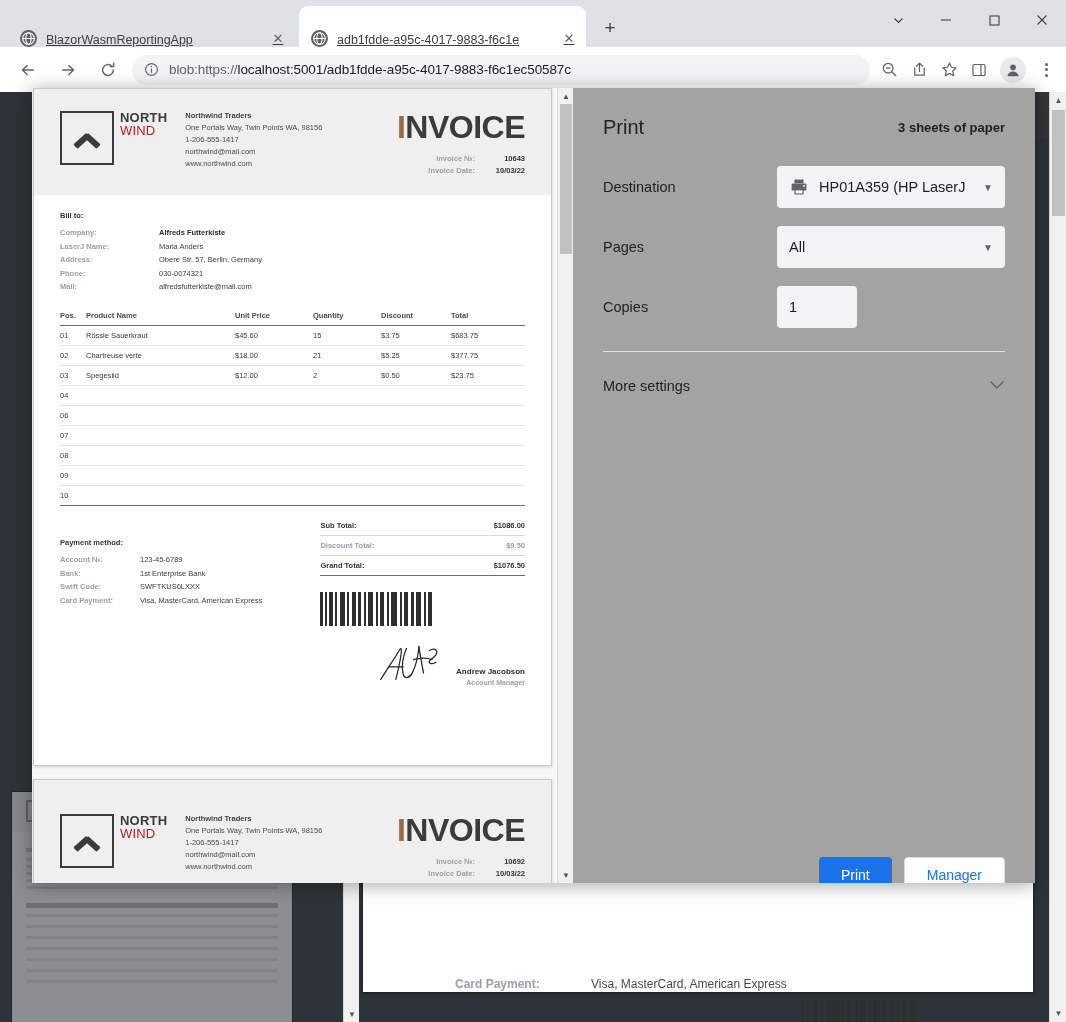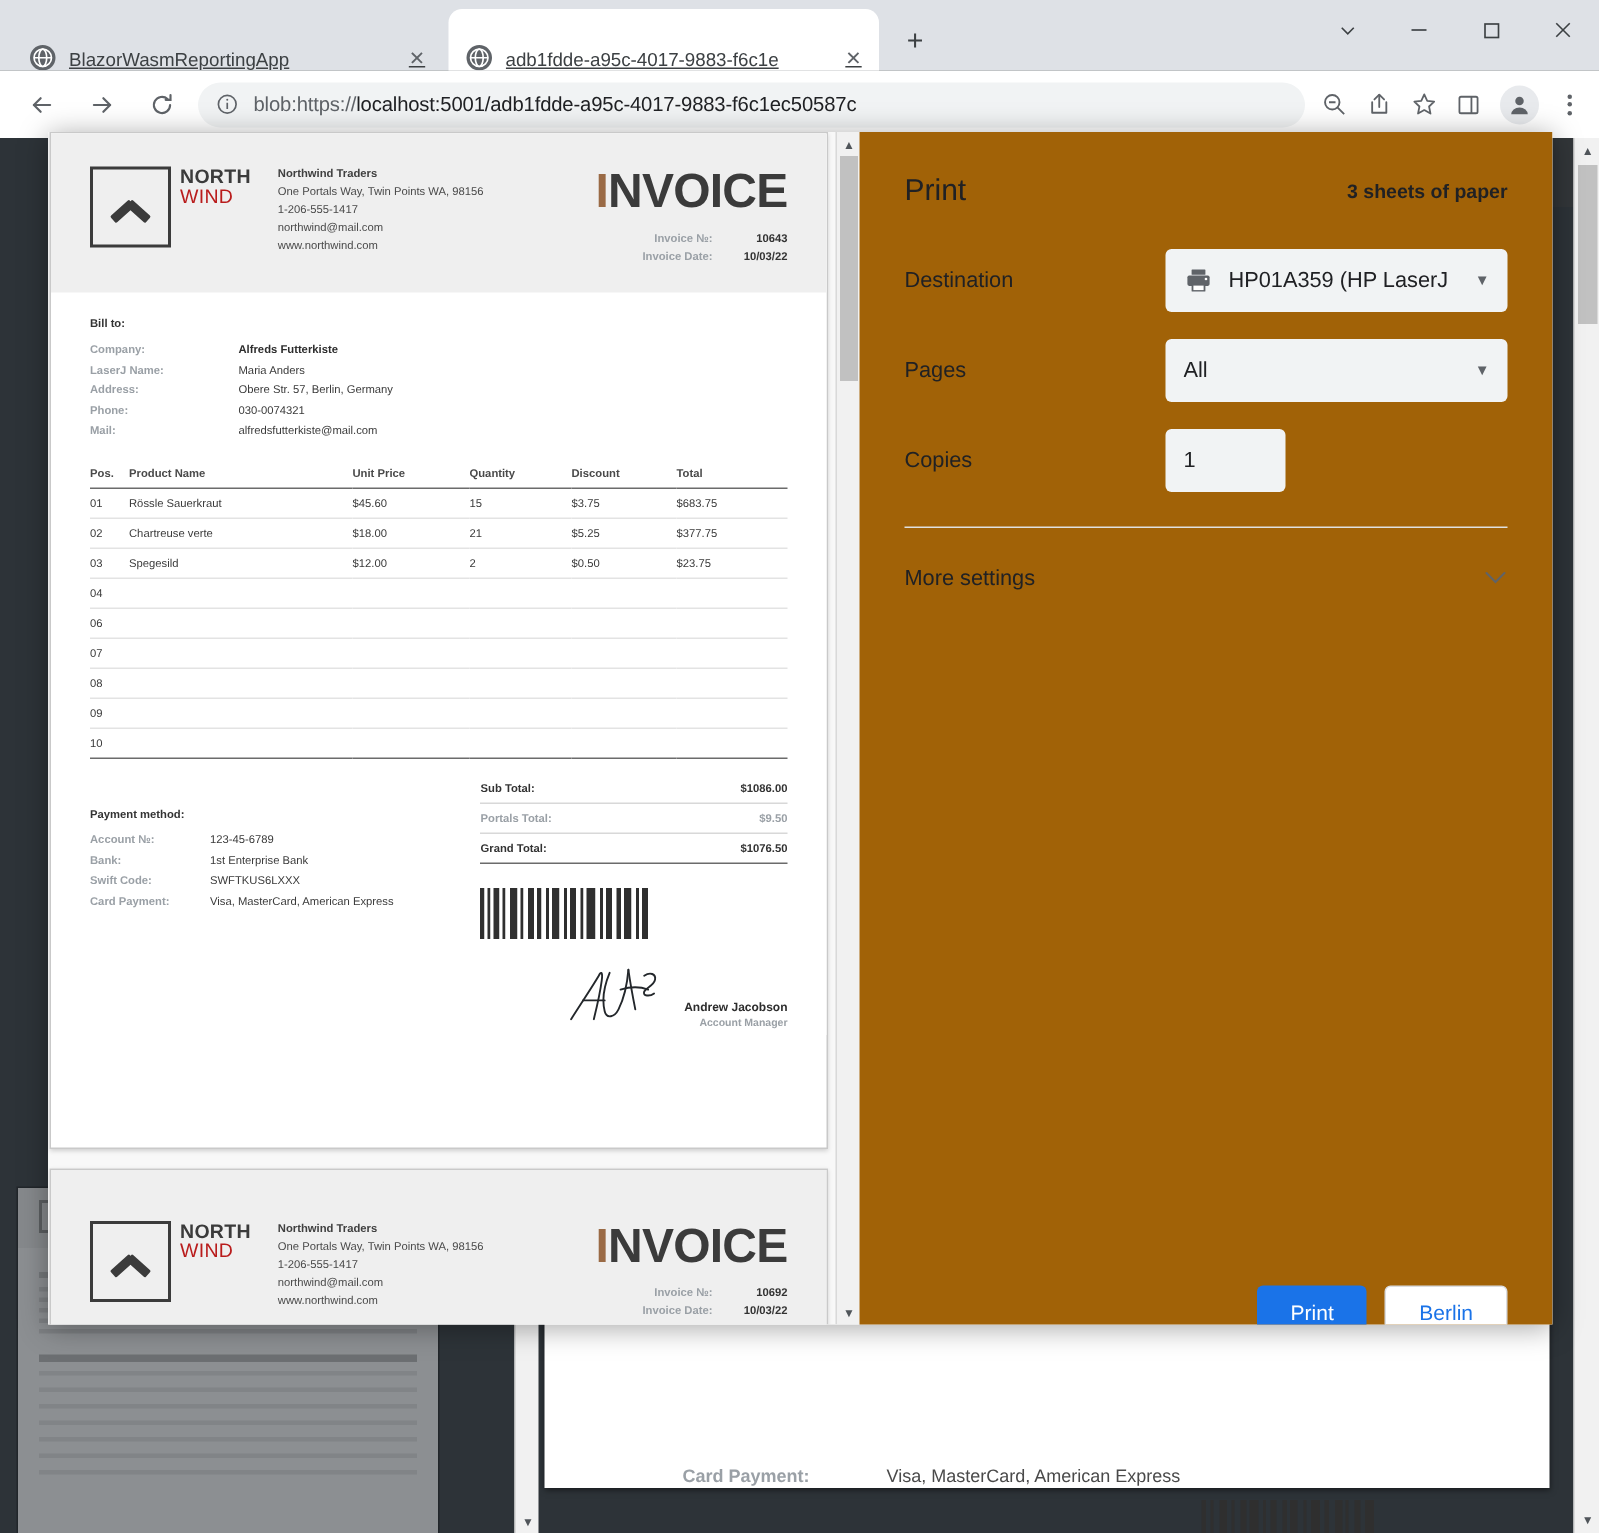--- a/index.html
+++ b/index.html
@@ -237,21 +237,21 @@
     background: #f8f8f8; overflow: hidden; flex: 0 0 541px;
   }
   .preview-scroll { position: absolute; left: 0; top: 0; width: 525px; height: 795px; }
   .prev-page {
     position: absolute; left: 1px; width: 519px;
     background: #fff; border: 1px solid #c9c9c9;
     box-shadow: 0 1px 3px rgba(0,0,0,.16);
   }
 
   .settings-pane {
-    flex: 1 1 auto; position: relative; height: 831px; background: #a16207;
+    flex: 1 1 auto; position: relative; height: 831px; background: #a3a3a3;
   }
   .sp-header {
     display: flex; align-items: center; justify-content: space-between;
     padding: 28px 30px 0 30px;
   }
   .sp-title { font-size: 20px; color: #202124; }
   .sp-sheets { font-size: 13px; font-weight: bold; color: #202124; }
   .sp-rows { padding: 18px 30px 0 30px; }
   .sp-row { display: flex; align-items: center; min-height: 60px; }
   .sp-label { width: 174px; font-size: 14.5px; color: #202124; }
@@ -641,21 +641,21 @@
                     <span class="v">Visa, MasterCard, American Express</span>
                   </div>
                 </div>
 
                 <div class="tot-block">
                   <div class="tot-row">
                     <span class="k">Sub Total:</span>
                     <span class="v">$1086.00</span>
                   </div>
                   <div class="tot-row muted">
-                    <span class="k">Portals Total:</span>
+                    <span class="k">Discount Total:</span>
                     <span class="v">$9.50</span>
                   </div>
                   <div class="tot-row grand">
                     <span class="k">Grand Total:</span>
                     <span class="v">$1076.50</span>
                   </div>
 
                   <div class="barcode">
                     <i style="width:3px"></i>
                       <i style="width:2px;background:#fff"></i>
@@ -810,18 +810,18 @@
         <span class="ms-label">More settings</span>
         <span class="ms-caret">
           <svg width="16" height="10" viewBox="0 0 16 10" fill="none" stroke="#5f6368" stroke-width="1.4" stroke-linecap="round">
               <path d="M2 2 L8 8 L14 2"></path>
             </svg>
         </span>
       </div>
 
       <div class="sp-actions">
         <div class="btn primary">Print</div>
-        <div class="btn secondary">Berlin</div>
+        <div class="btn secondary">Manager</div>
       </div>
 
     </div>
   </div>
 </div>
 
 </body></html>

